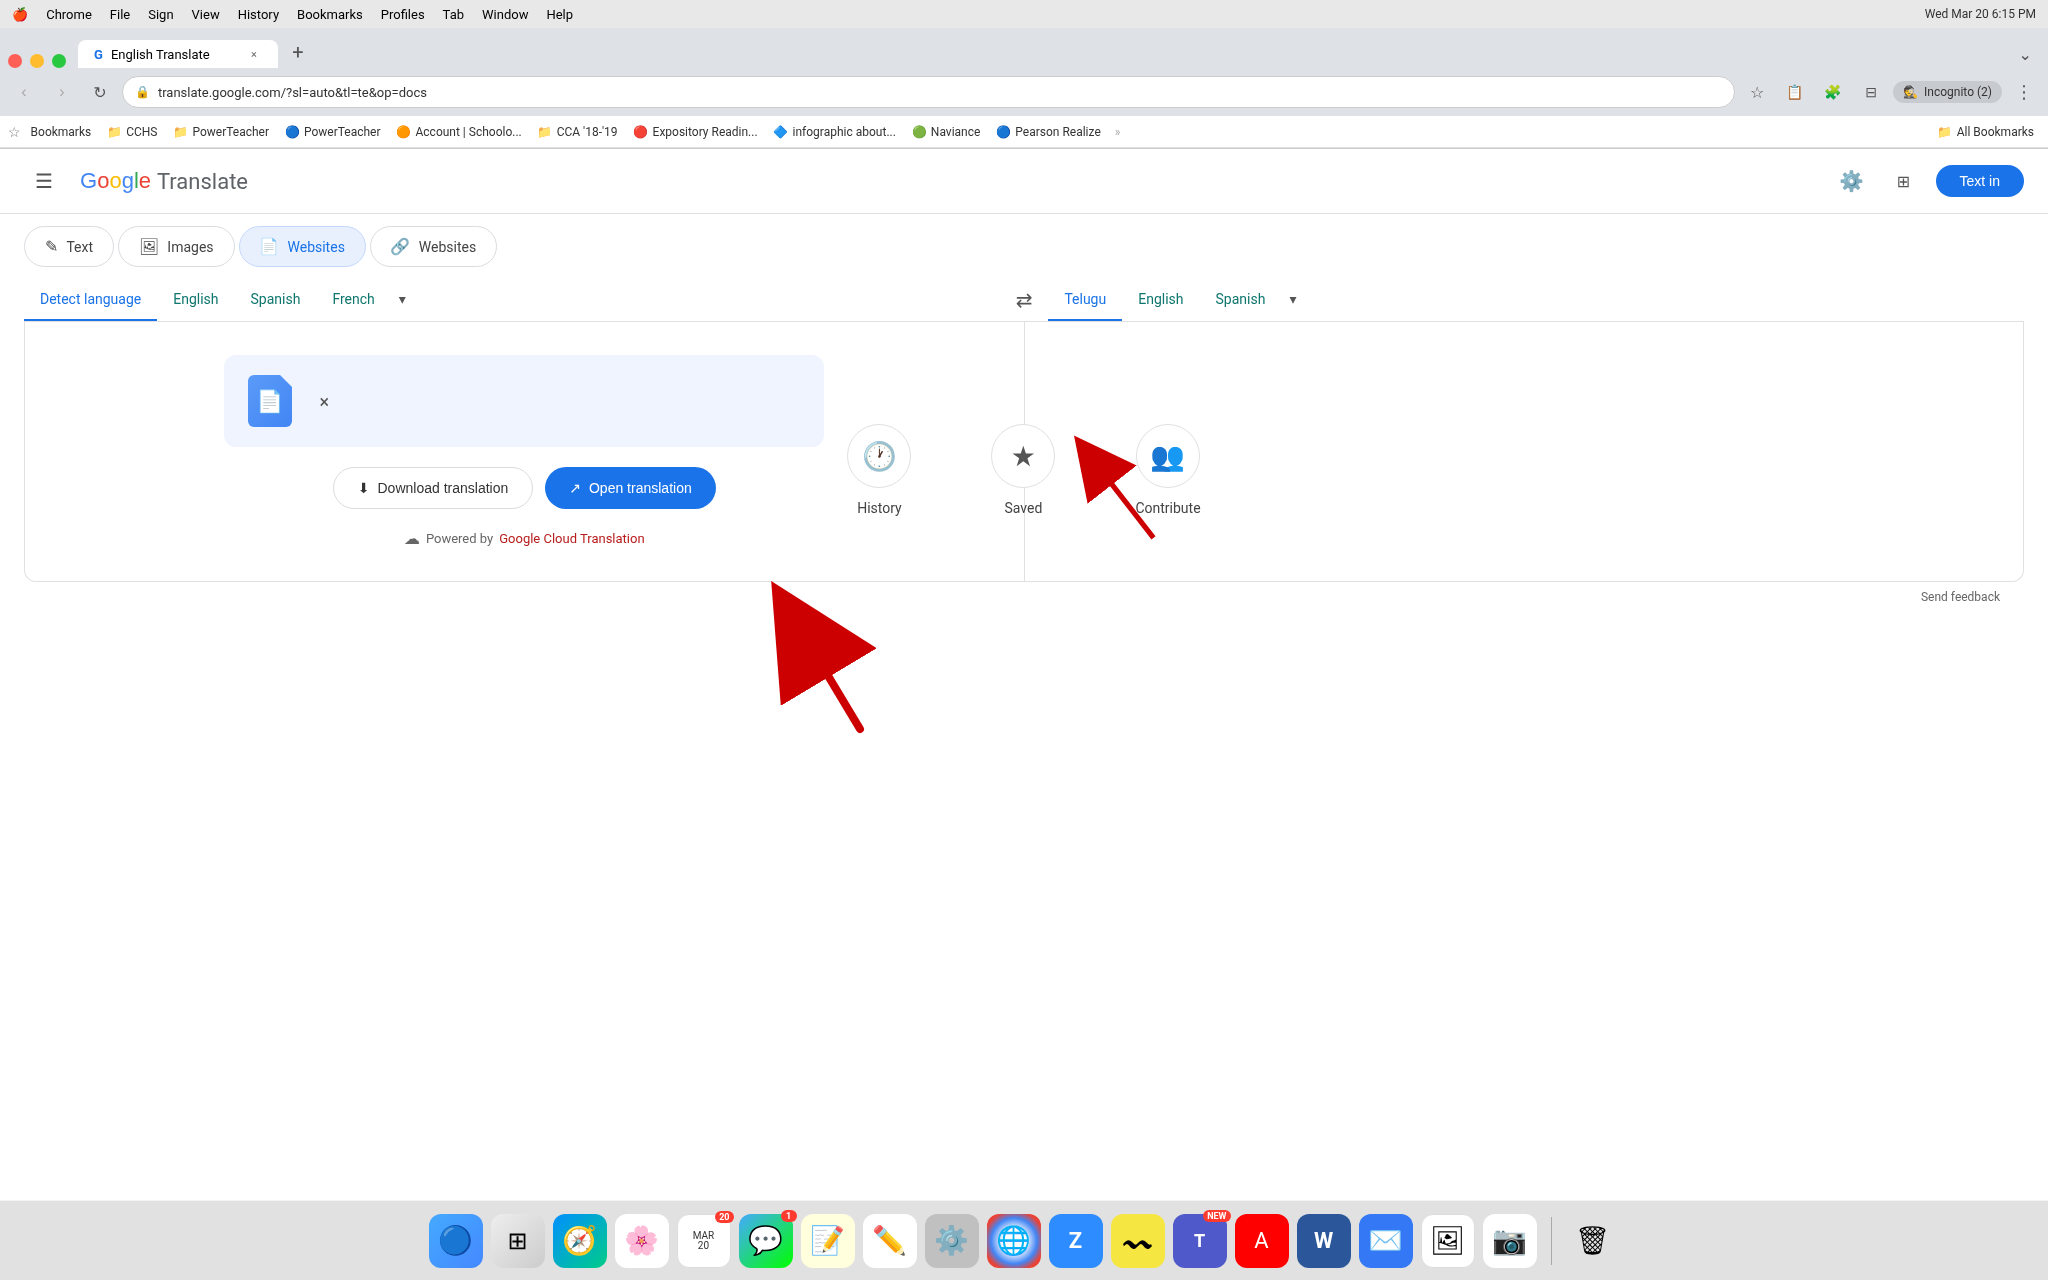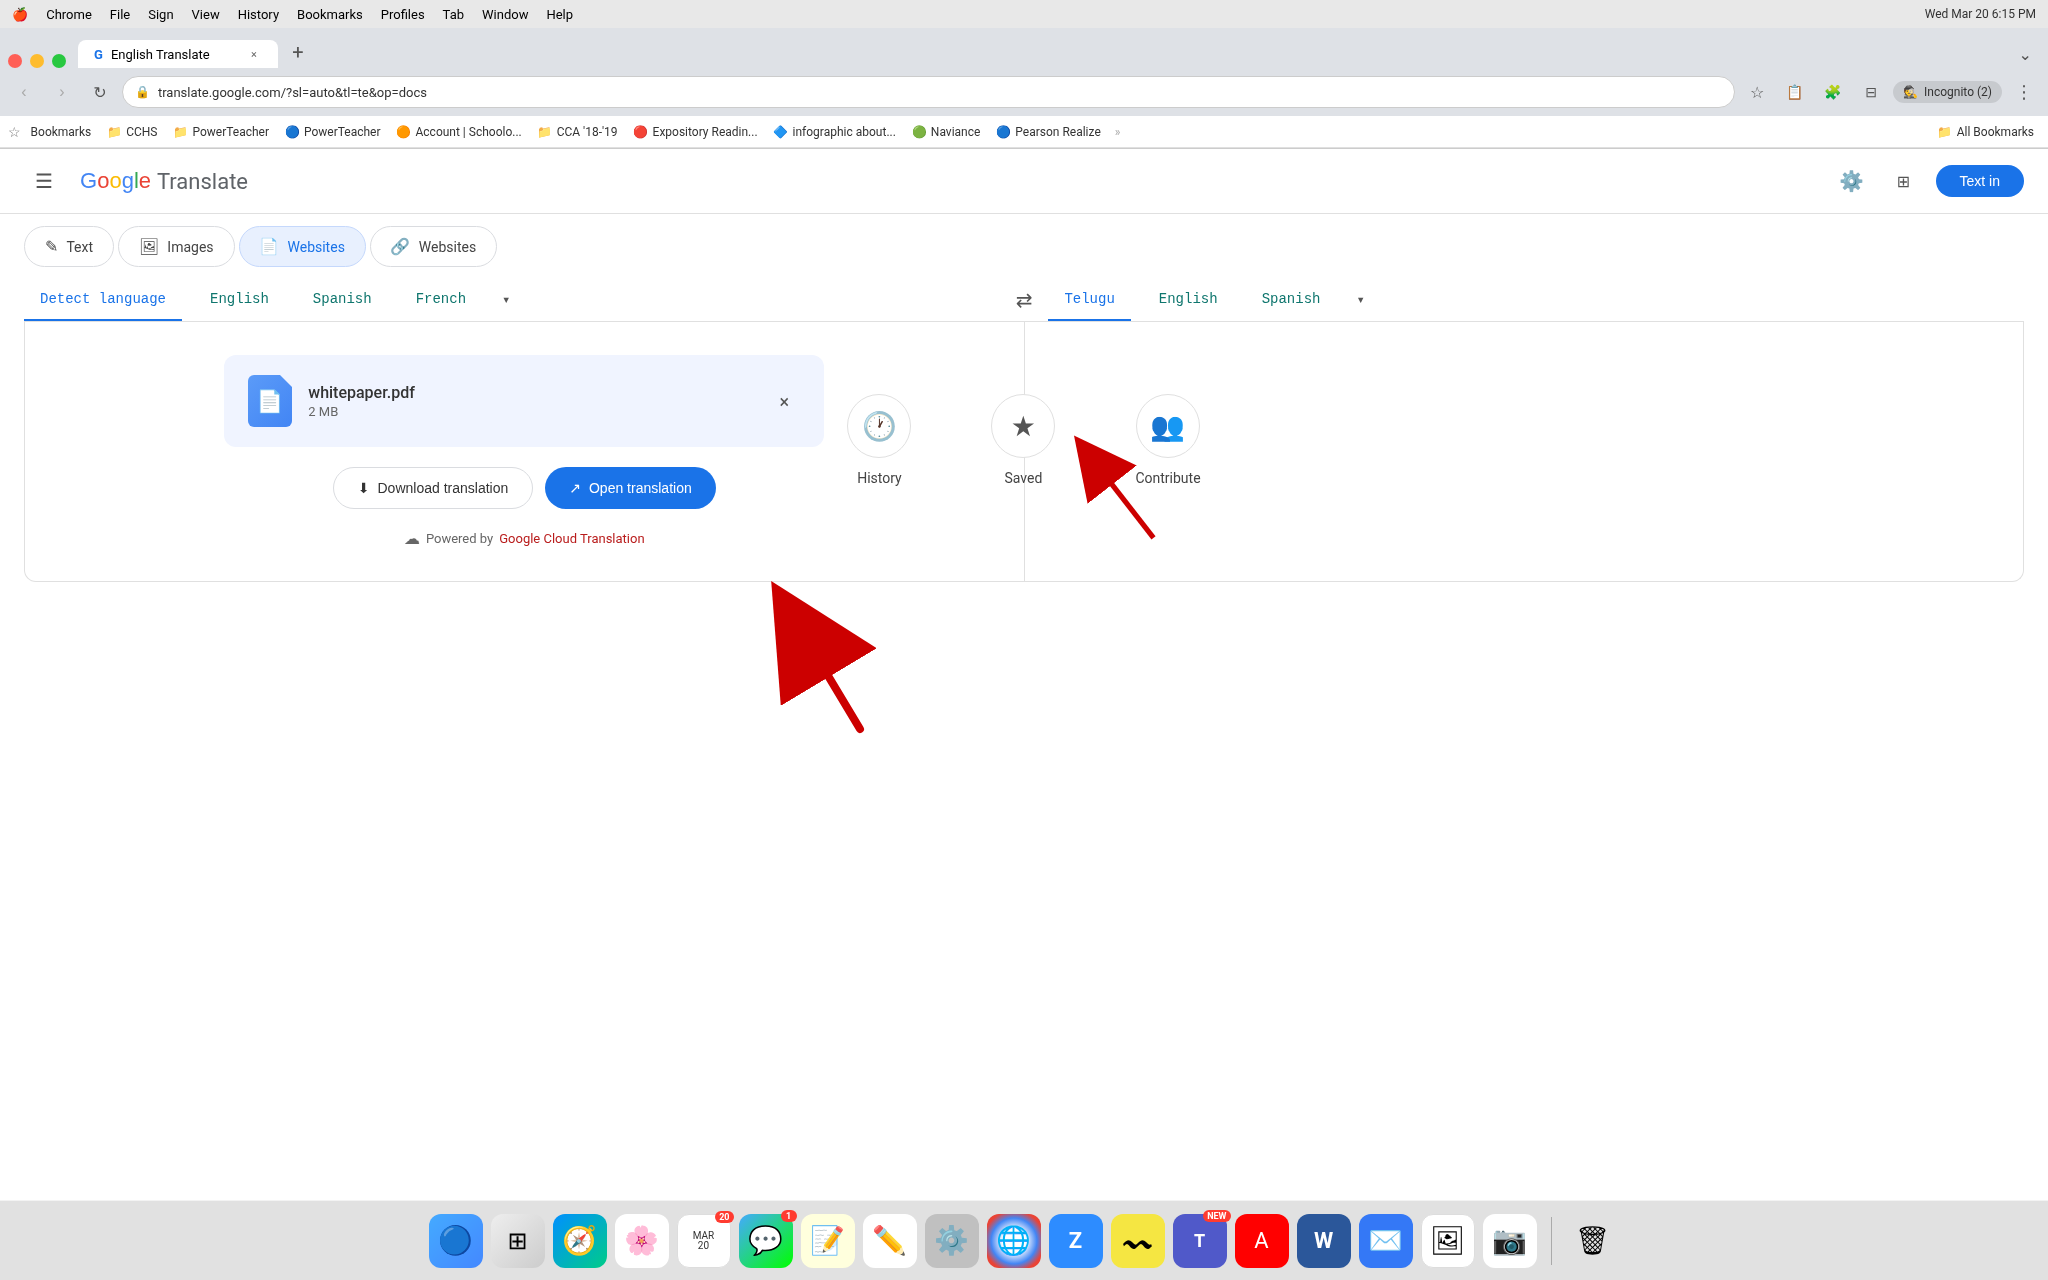--- a/index.html
+++ b/index.html
@@ -263,23 +263,22 @@
 
     .lang-selector-row {
       display: flex;
       align-items: center;
       gap: 0;
       border-bottom: 1px solid #e0e0e0;
       padding-bottom: 0;
     }
     .lang-group {
       display: flex;
-      gap: 12px;
+      gap: 0;
       flex: 1;
-      font-family: Liberation Mono, monospace;
     }
     .lang-option {
       padding: 12px 16px;
       font-size: 14px;
       cursor: pointer;
       color: #0f766e;
       border-bottom: 2px solid transparent;
     }
     .lang-option.active {
       color: #1a73e8;
@@ -684,24 +683,20 @@
     </div>
 
     <div style="display:flex; border: 1px solid #e0e0e0; border-top: none; border-radius: 0 0 12px 12px; min-height: 260px; position: relative;">
 
       <div style="flex:1; border-right: 1px solid #e0e0e0; display:flex; flex-direction:column; align-items:center; justify-content:center; padding: 32px 24px;">
 
         <div class="file-card">
           <div class="file-icon" style="background: linear-gradient(135deg, #5b9bf8, #4285f4); border-radius: 6px; width:44px; height:52px; font-size: 22px; display:flex; align-items:center; justify-content:center; color:white; flex-shrink:0;">
             📄
           </div>
-          <div class="file-info">
-            <div class="file-name">whitepaper.pdf</div>
-            <div class="file-size">2 MB</div>
-          </div>
           <div class="file-close">×</div>
         </div>
 
         <div class="translation-actions">
           <button class="btn-download">
             <span>⬇</span>
             <span>Download translation</span>
           </button>
           <button class="btn-open">
             <span>↗</span>
@@ -723,20 +718,21 @@
         <defs>
           <marker id="arrowhead" markerWidth="12" markerHeight="12" refX="6" refY="6" orient="auto">
             <polygon points="0 0, 12 6, 0 12" fill="#cc0000"></polygon>
           </marker>
         </defs>
 
         <line x1="750" y1="250" x2="680" y2="160" stroke="#cc0000" stroke-width="6" marker-end="url(#arrowhead)"></line>
       </svg>
     </div>
 
+    <div class="send-feedback">Send feedback</div>
   </div>
 
   <div class="bottom-section">
     <div class="dock-feature">
       <div class="dock-feature-icon">🕐</div>
       <div class="dock-feature-label">History</div>
     </div>
     <div class="dock-feature">
       <div class="dock-feature-icon">★</div>
       <div class="dock-feature-label">Saved</div>

